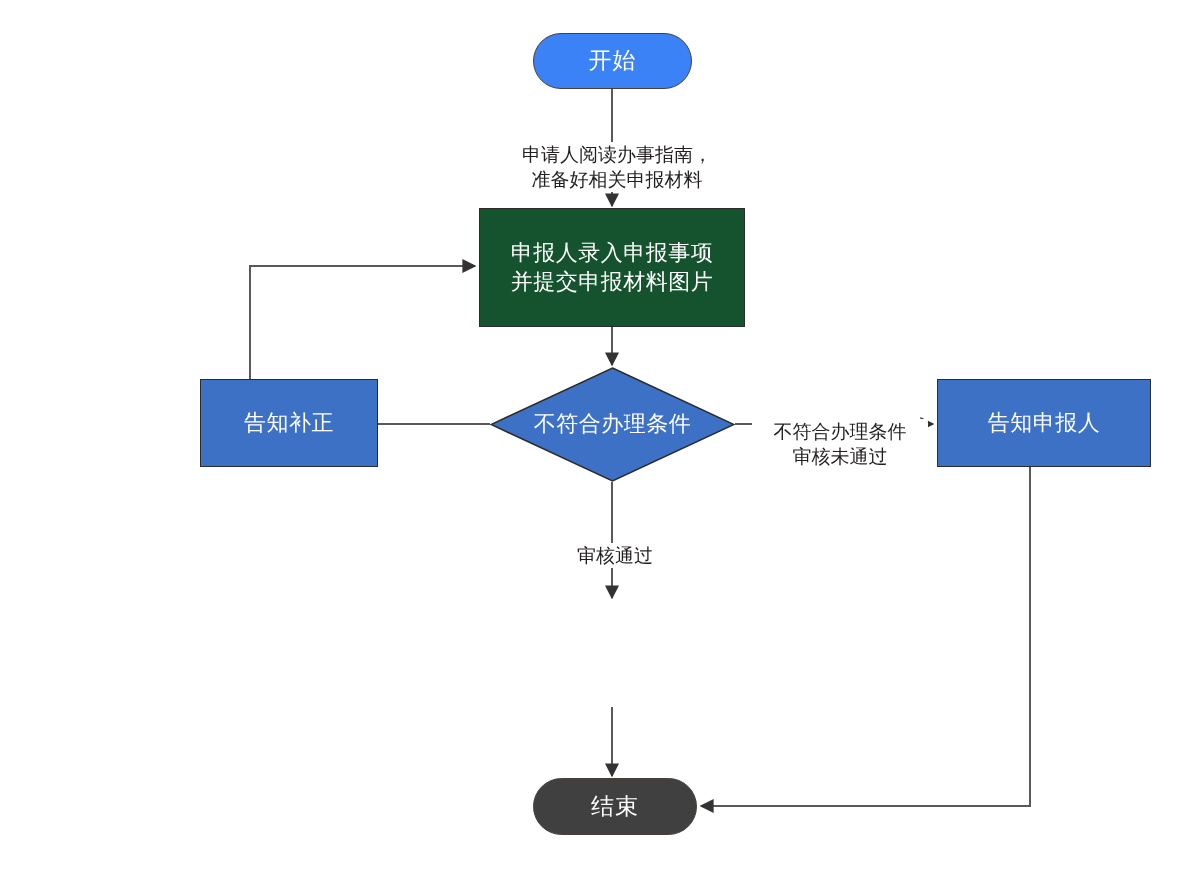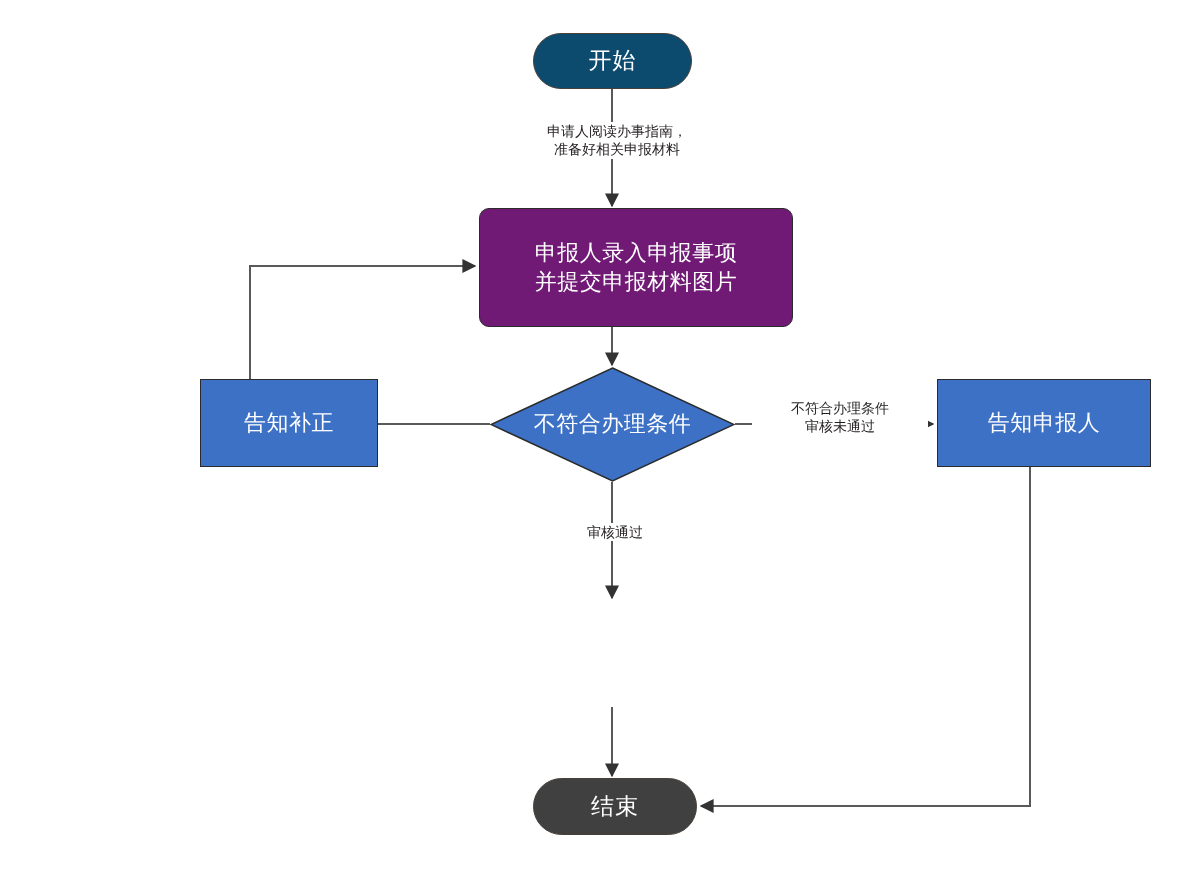--- a/index.html
+++ b/index.html
@@ -74,26 +74,27 @@
     position: relative;
     z-index: 2;
     color: #ffffff;
     font-size: 22px;
     letter-spacing: 0.5px;
   }
 
   .edge-label {
     position: absolute;
     color: #231f20;
-    font-size: 14px;
+    font-size: 19px;
     line-height: 1.32;
     white-space: pre-line;
     text-align: center;
     background: #ffffff;
     padding: 0 3px;
+    margin-top: 20px;
   }
 </style>
 </head>
 <body>
 
 <div id="canvas">
 
   <svg id="edges" viewBox="0 0 1200 880">
     <defs>
       <marker id="arrow" viewBox="0 0 10 10" refX="9" refY="5" markerWidth="7" markerHeight="7" orient="auto-start-reverse">
@@ -111,25 +112,25 @@
 
     <path d="M 735 424 L 933 424" fill="none" stroke="#595959" stroke-width="2" marker-end="url(#arrow)"></path>
 
     <path d="M 612 482 L 612 598" fill="none" stroke="#595959" stroke-width="2" marker-end="url(#arrow)"></path>
 
     <path d="M 612 707 L 612 776" fill="none" stroke="#595959" stroke-width="2" marker-end="url(#arrow)"></path>
 
     <path d="M 1030 467 L 1030 806 L 701 806" fill="none" stroke="#595959" stroke-width="2" marker-end="url(#arrow)"></path>
   </svg>
 
-  <div class="node terminator" style="left:533px; top:33px; width:159px; height:56px; background:#0c4a6e;">
+  <div class="node terminator" style="left:533px; top:33px; width:159px; height:56px; background:#3b82f6;">
     <span class="node-label">开始</span>
   </div>
 
-  <div class="node process" style="left:479px; top:208px; width:314px; height:119px; background:#701a75;border-radius:10px;">
+  <div class="node process" style="left:479px; top:208px; width:266px; height:119px; background:#14532d;">
     <span class="node-label">申报人录入申报事项
 并提交申报材料图片</span>
   </div>
 
   <div class="node decision" style="left:490px; top:367px; width:245px; height:115px;">
     <svg class="diamond-shape" viewBox="0 0 245 115" preserveAspectRatio="none">
       <polygon points="122.5,1 244,57.5 122.5,114 1,57.5" fill="#3c71c6" stroke="#2b2b2b" stroke-width="1.5"></polygon>
     </svg>
     <span class="node-label">不符合办理条件</span>
   </div>

